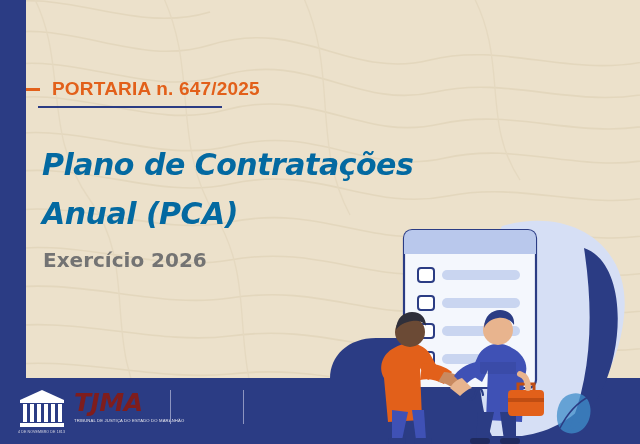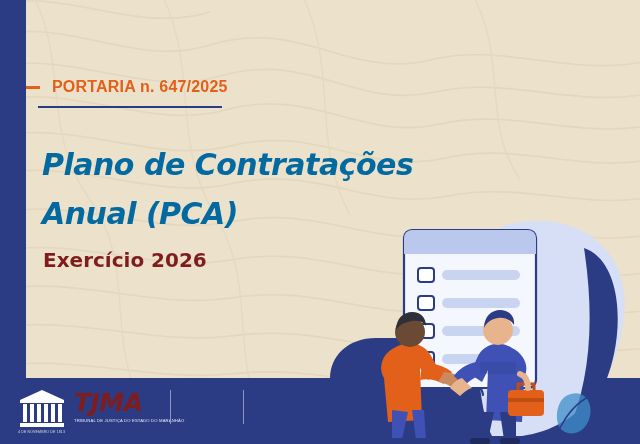--- a/index.html
+++ b/index.html
@@ -67,21 +67,21 @@
     align-items: center;
     z-index: 8;
   }
   .portaria-rule {
     width: 14px;
     height: 3px;
     background: #e2601a;
     margin-right: 0px;
   }
   .portaria-text {
-    font-size: 16px;
+    font-size: 19px;
     font-weight: bold;
     color: #e2601a;
     letter-spacing: 0.2px;
     padding-left: 12px;
   }
   .portaria-underline {
     position: absolute;
     left: 38px; top: 106px;
     width: 184px; height: 2px;
     background: #2b3c84;
@@ -99,21 +99,21 @@
     font-style: italic;
     font-size: 30px;
     line-height: 49px;
     letter-spacing: -0.5px;
   }
   .title .l2 { display: block; }
   .subtitle {
     position: absolute;
     left: 43px; top: 248px;
     z-index: 8;
-    color: #7f1d1d;
+    color: #737373;
     font-family: "DejaVu Sans", sans-serif;
     font-weight: bold;
     font-size: 20px;
     letter-spacing: 0px;
   }
   
   .illus {
     position: absolute;
     left: 352px; top: 196px;
     width: 288px; height: 248px;

